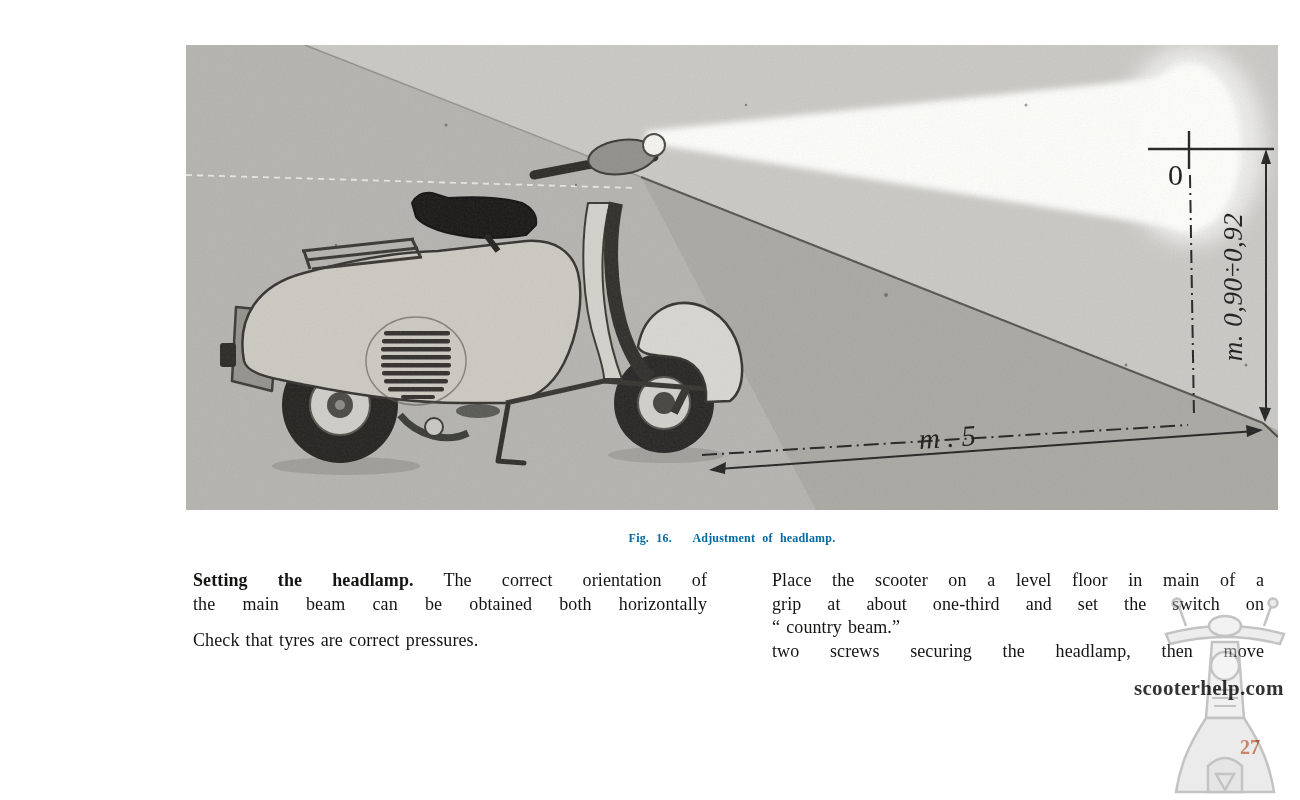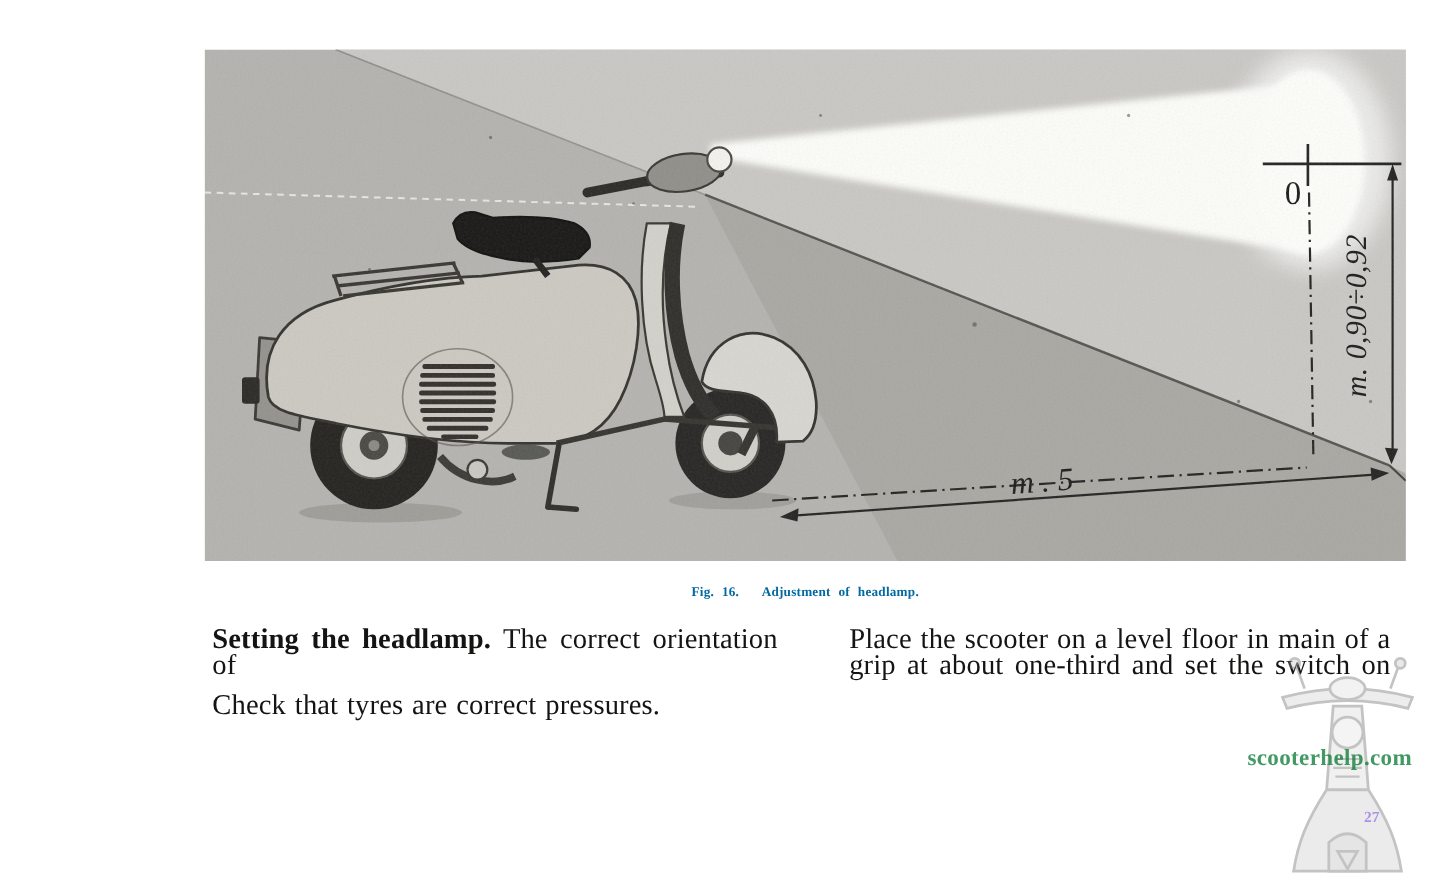--- a/index.html
+++ b/index.html
@@ -9,37 +9,37 @@
     font-family:"Liberation Serif", serif;
     color:#141413;
   }
   .photo-wrap{position:absolute;left:186px;top:45px;width:1092px;height:465px;}
   .caption{
     position:absolute;left:186px;top:531px;width:1092px;
     text-align:center;font-weight:bold;font-size:12px;letter-spacing:.2px;word-spacing:4px;
     color:#0369a1;
   }
   .caption .gap{display:inline-block;width:14px;}
-  .col{position:absolute;top:569px;font-size:26px;line-height:23.6px;letter-spacing:.1px;word-spacing:1.5px;}
+  .col{position:absolute;top:569px;font-size:18px;line-height:23.6px;letter-spacing:.1px;word-spacing:1.5px;}
   .col-left{left:193px;width:514px;}
   .col-right{left:772px;width:492px;}
   .para{margin:0;}
   .para + .para{margin-top:0;}
   .col-left .para + .para{margin-top:13px;}
   .tline{text-align:justify;}
   .tline.stretch{text-align-last:justify;}
   .tline b{font-weight:bold;}
   .page-number{
     position:absolute;left:1240px;top:736px;width:40px;
-    font-weight:bold;font-size:14px;color:#8b5cf6;
+    font-weight:bold;font-size:20px;color:#c2410c;
   }
   .ghost{position:absolute;left:1152px;top:596px;width:146px;height:206px;opacity:.45;z-index:4;}
   .wm-text{
     position:absolute;left:1134px;top:676px;z-index:5;
-    font-size:21px;font-weight:bold;color:#15803d;opacity:.8;letter-spacing:.3px;
+    font-size:21px;font-weight:bold;color:#000000;opacity:.8;letter-spacing:.3px;
   }
 </style>
 </head>
 <body>
 
 <div class="photo-wrap">
 <svg width="1092" height="465" viewBox="0 0 1092 465">
   <defs>
     <filter id="soft3">
           <feGaussianBlur stdDeviation="3"></feGaussianBlur>
@@ -168,34 +168,37 @@
 </div>
 
 <div class="caption">
   <span>Fig. 16.</span><span class="gap"></span>
   <span>Adjustment of headlamp.</span>
 </div>
 
 <div class="col col-left">
   <div class="para">
       <div class="tline stretch"><b>Setting the headlamp.</b> The correct orientation of</div>
+      <div class="tline stretch">the main beam can be obtained both horizontally</div>
     </div>
   <div class="para">
       <div class="tline">Check that tyres are correct pressures.</div>
     </div>
 </div>
 
 <div class="col col-right">
   <div class="para">
       <div class="tline stretch">Place the scooter on a level floor in main of a</div>
     </div>
   <div class="para">
       <div class="tline stretch">grip at about one-third and set the switch on</div>
-    </div>
-  <div class="para">
+      <div class="tline">“ country beam.”</div>
+    </div>
+  <div class="para">
+      <div class="tline stretch">two screws securing the headlamp, then move</div>
     </div>
 </div>
 
 <svg class="ghost" viewBox="0 0 146 206">
   <g stroke="#7c7c7c" stroke-width="2.5" fill="#d9d9d9">
     <line x1="34" y1="30" x2="26" y2="8"></line>
       <line x1="112" y1="30" x2="120" y2="8"></line>
     <circle cx="25" cy="7" r="4.5" fill="#cfcfcf"></circle>
       <circle cx="121" cy="7" r="4.5" fill="#cfcfcf"></circle>
     <path d="M14,38 Q73,22 132,38 L128,48 Q73,34 18,48 Z"></path>

